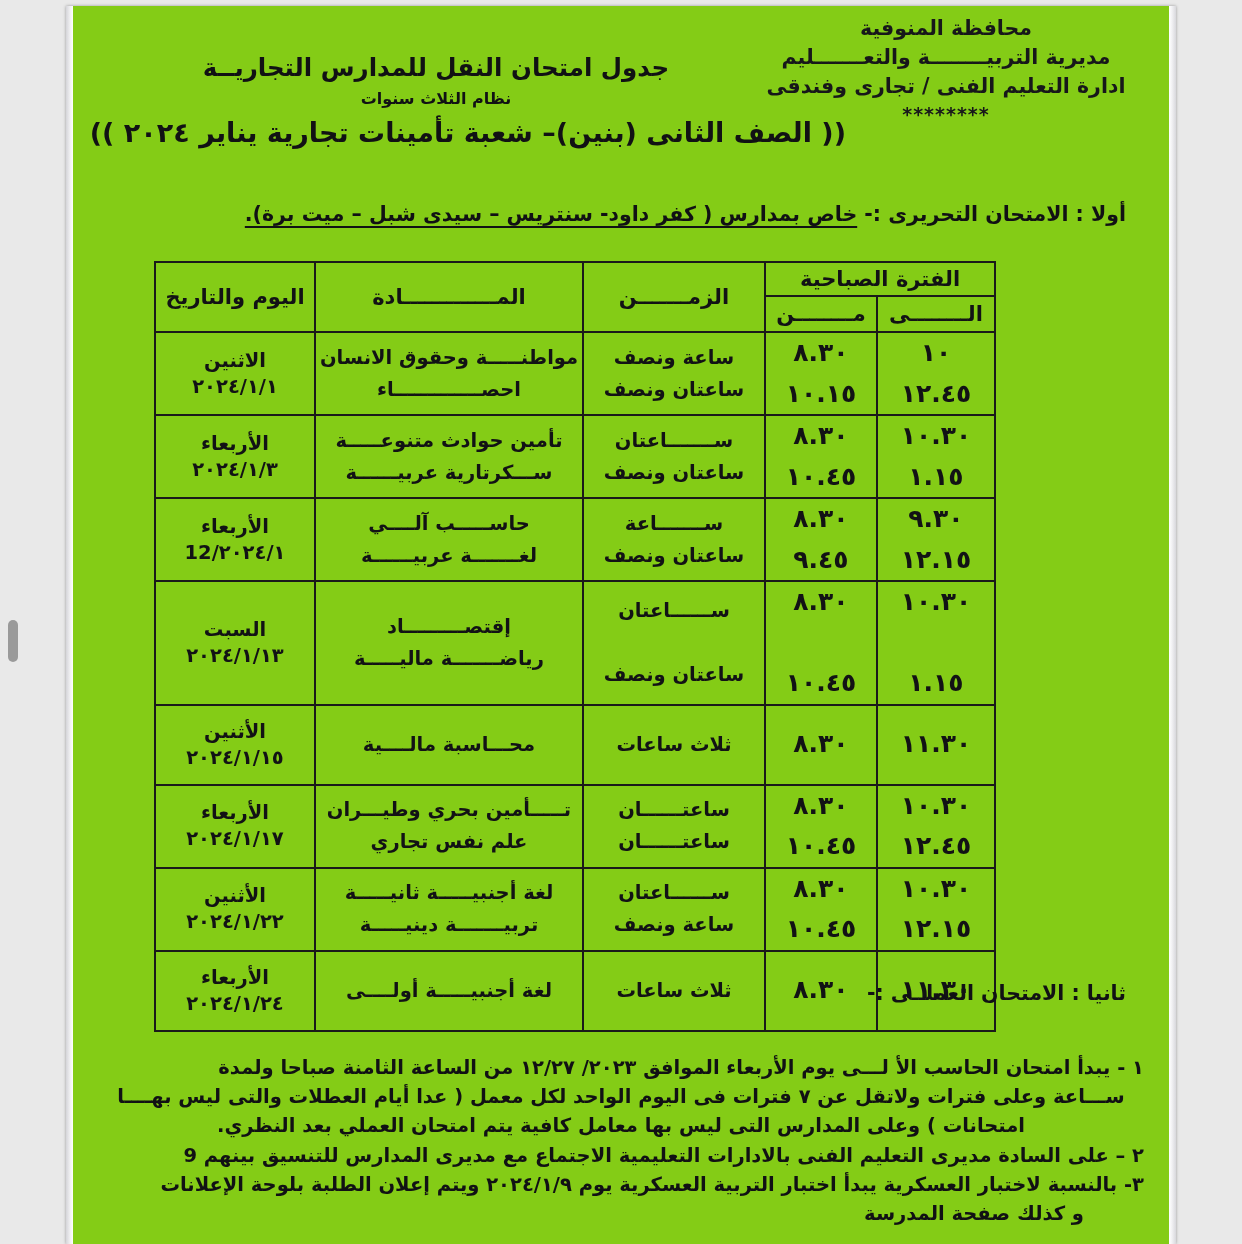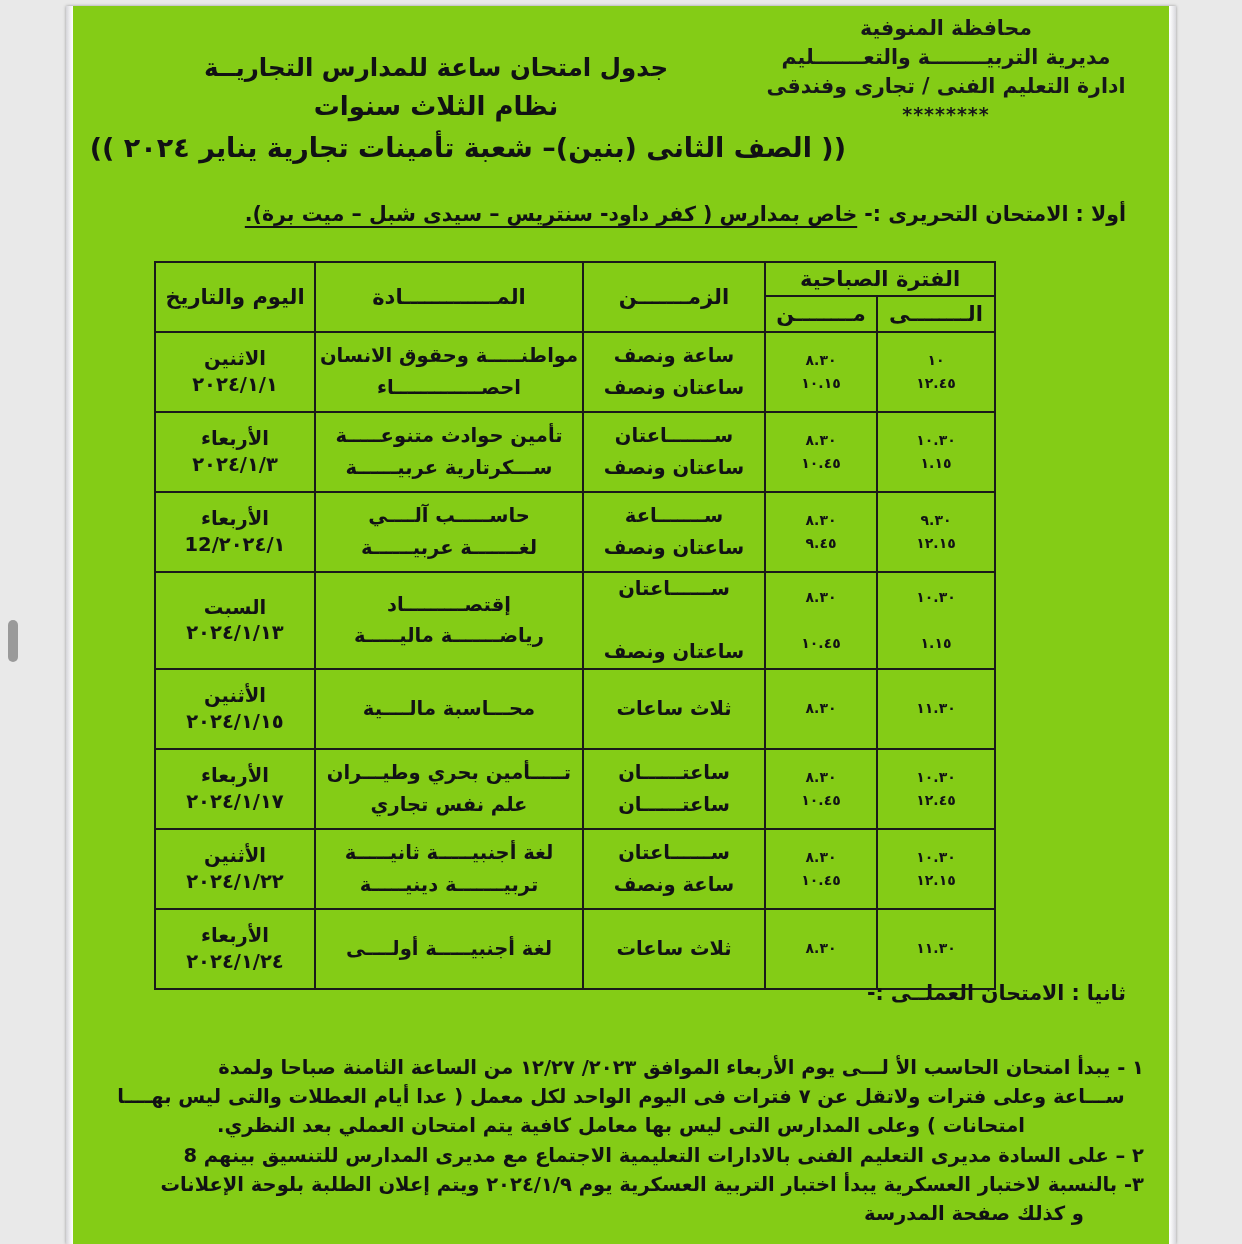--- a/index.html
+++ b/index.html
@@ -95,21 +95,21 @@
     text-align: center;
     line-height: 1.5;
   }
   .title-main {
     font-size: 24.5px;
     font-weight: bold;
     color: #111114;
     white-space: nowrap;
   }
   .title-sub {
-    font-size: 26px;
+    font-size: 16px;
     font-weight: bold;
     color: #111114;
   }
   .title-grade {
     font-size: 27px;
     font-weight: bold;
     color: #111114;
     white-space: nowrap;
     margin-top: 2px;
     margin-right: -110px;
@@ -179,21 +179,21 @@
     font-size: 19.5px;
     line-height: 1.62;
     padding: 6px 6px;
   }
   .cell-dur {
     font-size: 19.5px;
     line-height: 1.62;
     padding: 6px 4px;
   }
   .cell-time {
-    font-size: 14px;
+    font-size: 25px;
     line-height: 1.62;
     padding: 6px 2px;
   }
   .line2 { display: block; }
   .blank-line { display: block; height: 1.62em; }
 
   tr.r-tall td { height: 78px; margin-top: 40px; }
   tr.r-xtall td { height: 92px; }
 
   
@@ -240,21 +240,21 @@
     <div class="header-row">
 
       <div class="org-block">
         <div class="org-line">محافظة المنوفية</div>
         <div class="org-line">مديرية التربيــــــــة والتعـــــــليم</div>
         <div class="org-line">ادارة التعليم الفنى / تجارى وفندقى</div>
         <div class="org-stars">********</div>
       </div>
 
       <div class="title-block">
-        <div class="title-main">جدول امتحان ساعة للمدارس التجاريــة</div>
+        <div class="title-main">جدول امتحان النقل للمدارس التجاريــة</div>
         <div class="title-sub">نظام الثلاث سنوات</div>
         <div class="title-grade">(( الصف الثانى (بنين)– شعبة تأمينات تجارية يناير ٢٠٢٤ ))</div>
       </div>
 
     </div>
 
     <div class="section-first">
       <span>أولا : الامتحان التحريرى :-</span>
       <span class="u">خاص بمدارس ( كفر داود- سنتريس – سيدى شبل – ميت برة).</span>
     </div>
@@ -469,21 +469,21 @@
 
     <div class="notes">
 
       <div class="note">
         <span class="note-line rgt"><span>١ -</span> <span>يبدأ امتحان الحاسب الأ لـــى يوم الأربعاء  الموافق  ٢٠٢٣/ ١٢/٢٧ من الساعة الثامنة صباحا ولمدة</span></span>
         <span class="note-line ctr">ســـاعة وعلى فترات ولاتقل عن ٧ فترات فى اليوم الواحد لكل معمل ( عدا أيام العطلات والتى ليس بهــــا</span>
         <span class="note-line ctr">امتحانات ) وعلى المدارس التى ليس بها معامل كافية يتم امتحان العملي بعد النظري.</span>
       </div>
 
       <div class="note">
-        <span class="note-line rgt"><span>٢ –</span> <span>على السادة مديرى التعليم الفنى بالادارات التعليمية الاجتماع مع مديرى المدارس للتنسيق بينهم 8</span></span>
+        <span class="note-line rgt"><span>٢ –</span> <span>على السادة مديرى التعليم الفنى بالادارات التعليمية الاجتماع مع مديرى المدارس للتنسيق بينهم 9</span></span>
       </div>
 
       <div class="note">
         <span class="note-line rgt"><span>٣-</span> <span>بالنسبة لاختبار العسكرية  يبدأ اختبار التربية العسكرية  يوم ٢٠٢٤/١/٩ ويتم إعلان الطلبة بلوحة الإعلانات</span></span>
         <span class="note-line ctr2">و كذلك صفحة المدرسة</span>
       </div>
 
     </div>
 
   </div>

